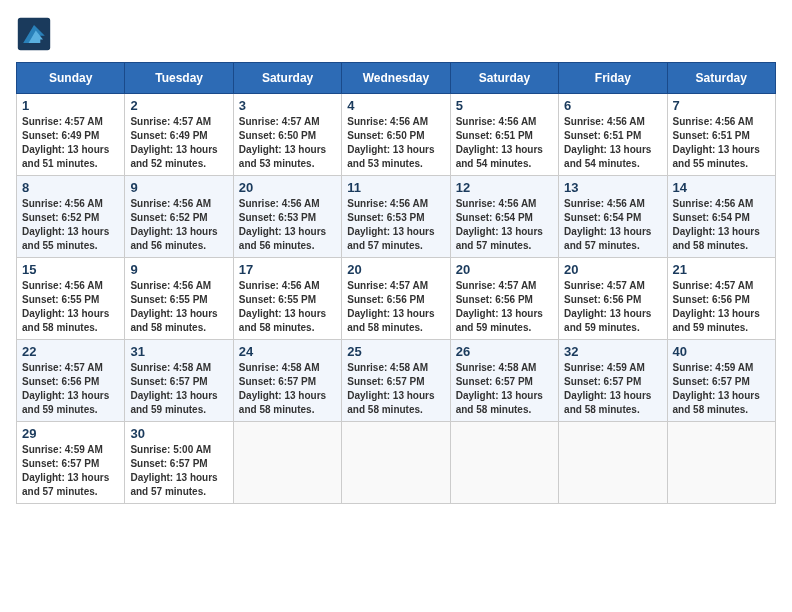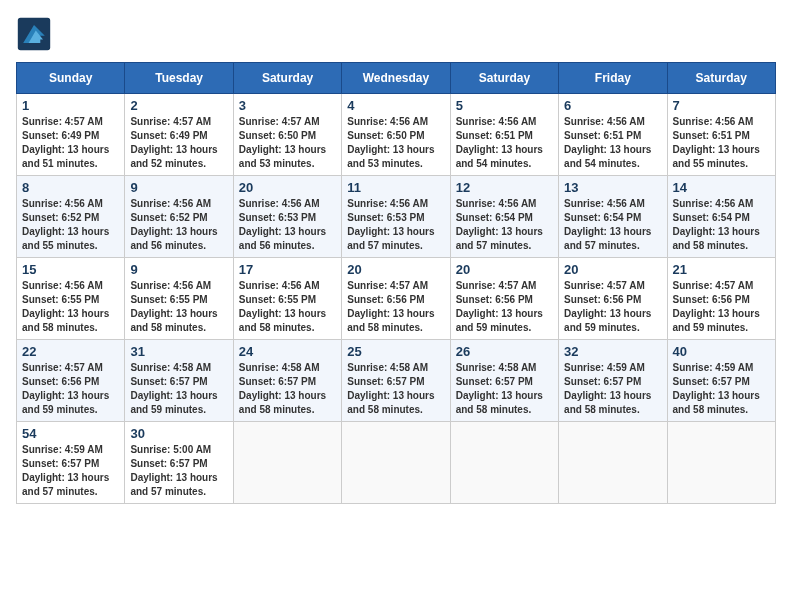--- a/index.html
+++ b/index.html
@@ -180,21 +180,21 @@
         <td><span class="day-number">25</span>
 <span class="day-info">Sunrise: 4:58 AM<br>Sunset: 6:57 PM<br>Daylight: 13 hours and 58 minutes.</span></td>
         <td><span class="day-number">26</span>
 <span class="day-info">Sunrise: 4:58 AM<br>Sunset: 6:57 PM<br>Daylight: 13 hours and 58 minutes.</span></td>
         <td><span class="day-number">32</span>
 <span class="day-info">Sunrise: 4:59 AM<br>Sunset: 6:57 PM<br>Daylight: 13 hours and 58 minutes.</span></td>
         <td><span class="day-number">40</span>
 <span class="day-info">Sunrise: 4:59 AM<br>Sunset: 6:57 PM<br>Daylight: 13 hours and 58 minutes.</span></td>
       </tr>
       <tr>
-        <td><span class="day-number">54</span>
+        <td><span class="day-number">29</span>
 <span class="day-info">Sunrise: 4:59 AM<br>Sunset: 6:57 PM<br>Daylight: 13 hours and 57 minutes.</span></td>
         <td><span class="day-number">30</span>
 <span class="day-info">Sunrise: 5:00 AM<br>Sunset: 6:57 PM<br>Daylight: 13 hours and 57 minutes.</span></td>
         <td class="empty-cell"></td>
         <td class="empty-cell"></td>
         <td class="empty-cell"></td>
         <td class="empty-cell"></td>
         <td class="empty-cell"></td>
       </tr>
     </tbody>

